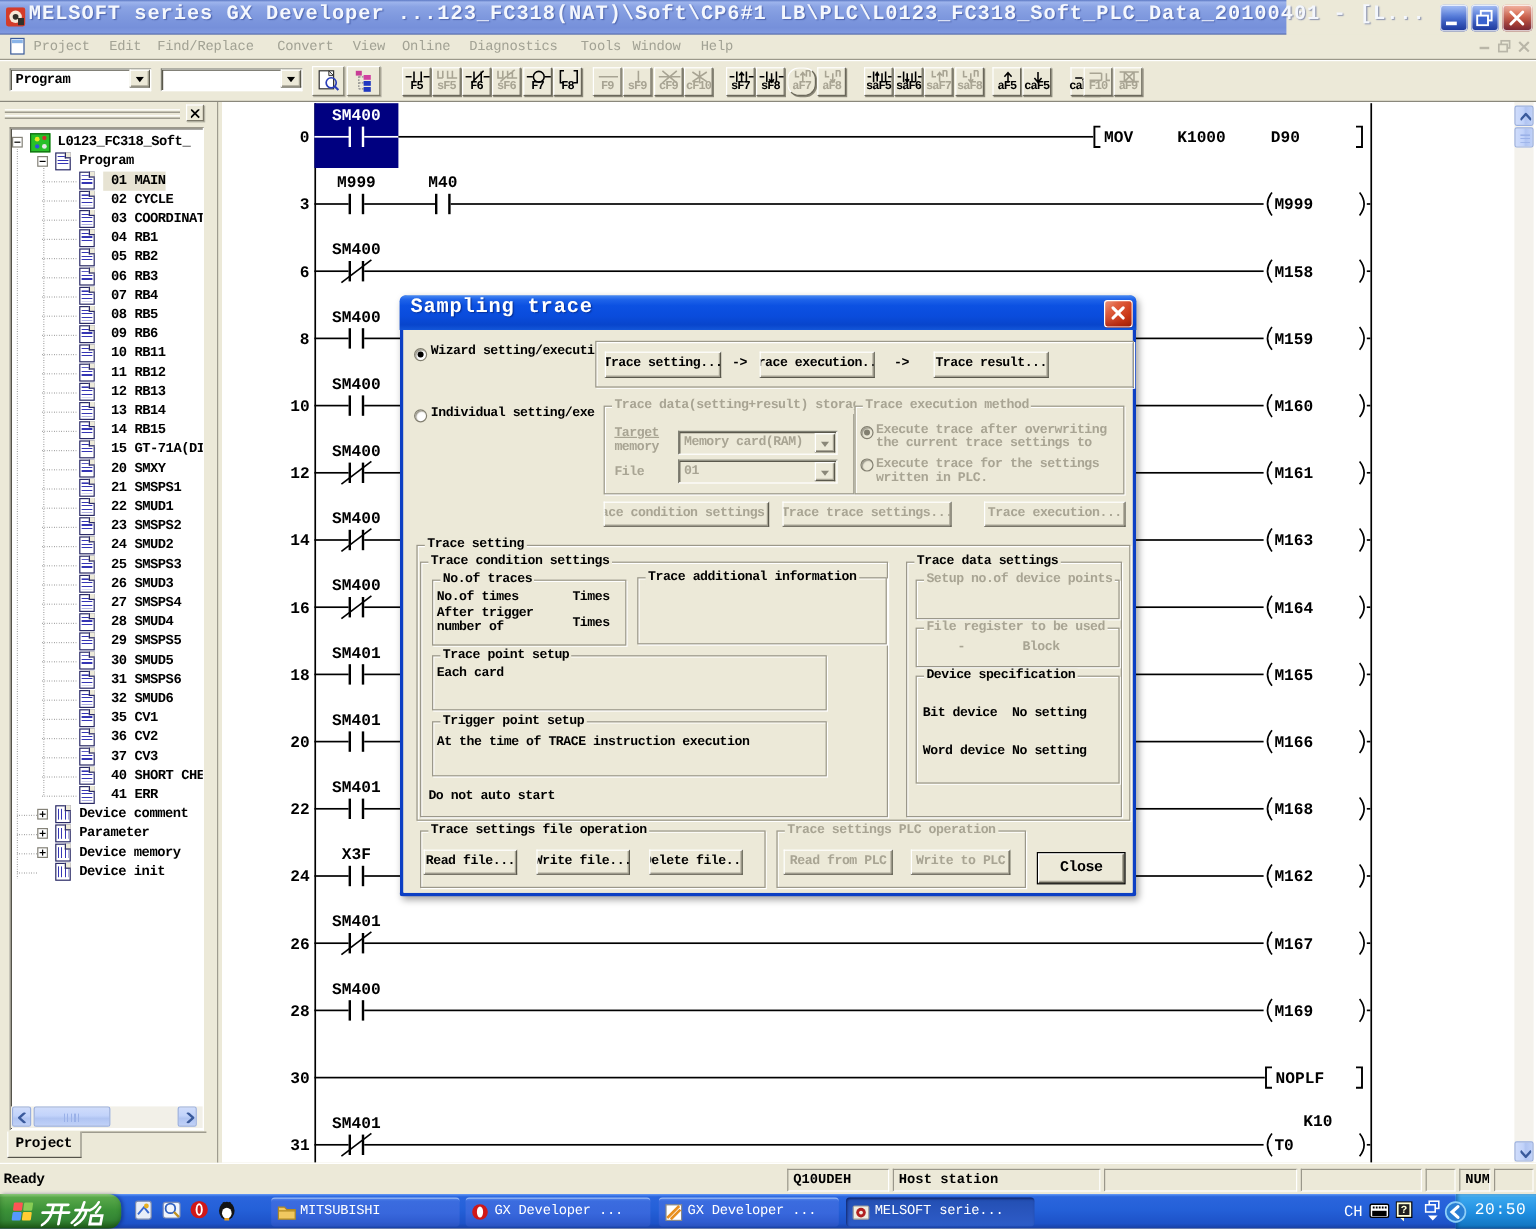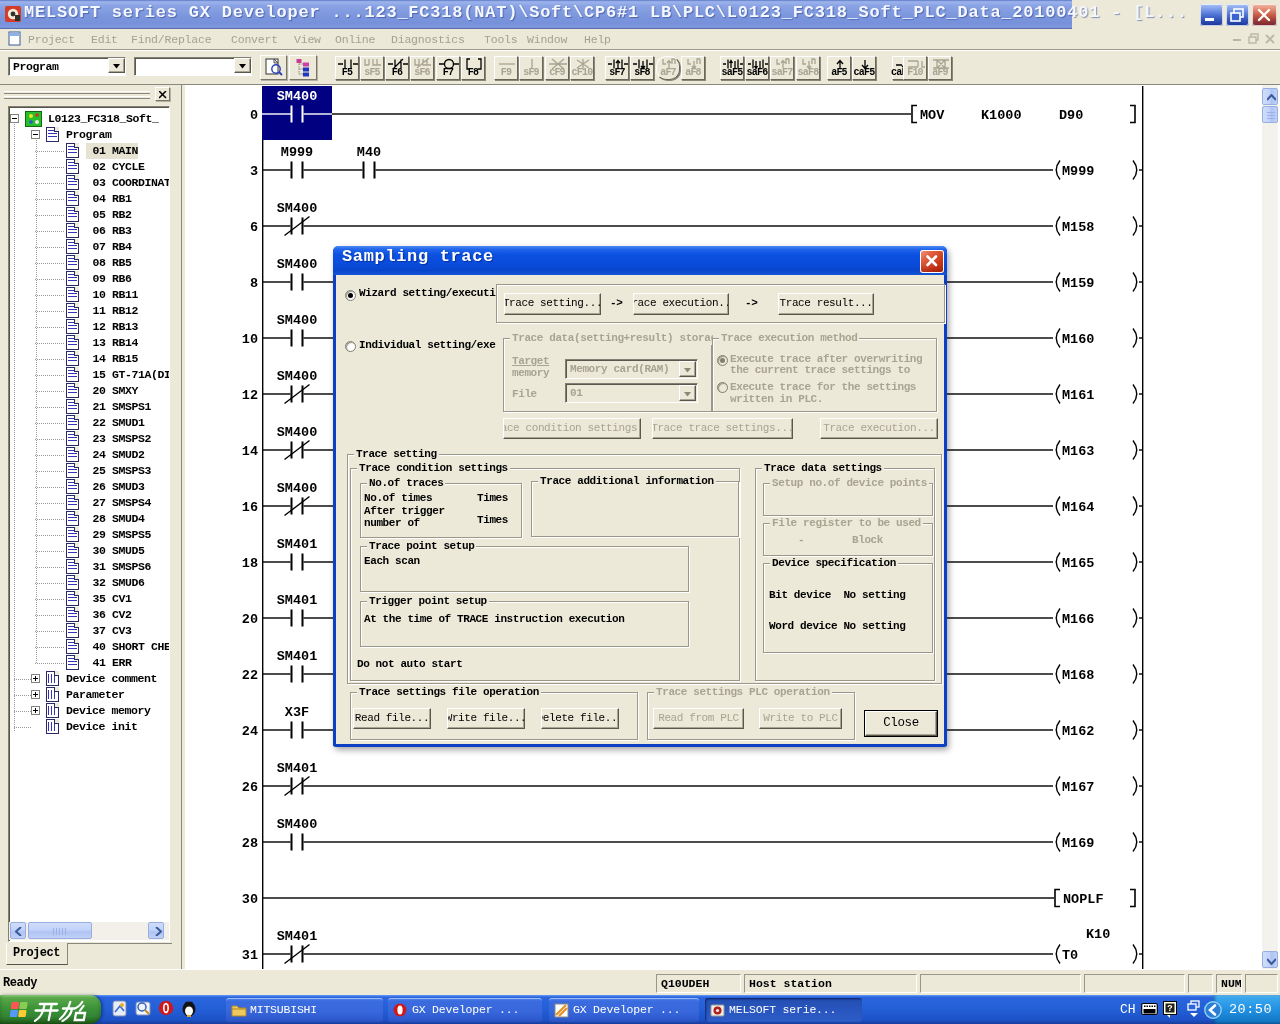--- a/index.html
+++ b/index.html
@@ -1,19 +1,19 @@
 <!DOCTYPE html>
 <html><head><meta charset="utf-8"><style>
 *{margin:0;padding:0;box-sizing:border-box;}
 html,body{width:1280px;height:1024px;overflow:hidden;}
 body{font-family:"Liberation Mono",monospace;background:#ece9d8;position:relative;}
 .ab{position:absolute;}
 .raised{background:#ece9d8;border:1px solid;border-color:#fff #5a584c #5a584c #fff;box-shadow:inset -1px -1px 0 #a8a595;}
 .sunken{background:#fff;border:1px solid;border-color:#808074 #fff #fff #808074;box-shadow:inset 1px 1px 0 #5a584c;}
-.btn{background:#ece9d8;border:1px solid;border-color:#fff #5a584c #5a584c #fff;box-shadow:inset -1px -1px 0 #a8a595;font-family:"Liberation Mono",monospace;font-weight:normal;color:#000;overflow:hidden;white-space:nowrap;}
+.btn{background:#ece9d8;border:1px solid;border-color:#fff #5a584c #5a584c #fff;box-shadow:inset -1px -1px 0 #a8a595;font-family:"Liberation Mono",monospace;font-weight:bold;color:#000;overflow:hidden;white-space:nowrap;}
 .btn>i{font-style:normal;position:absolute;left:50%;transform:translateX(-50%);white-space:nowrap;}
 .btn.dis{color:#a8a493;}
 .grp{border:1px solid #9b988a;box-shadow:1px 1px 0 #fff,inset 1px 1px 0 #fff;}
 .glab{position:absolute;top:-7px;left:6px;background:#ece9d8;padding:0 2px;font-weight:bold;font-size:11px;letter-spacing:-0.4px;white-space:nowrap;line-height:13px;}
 .dtext{font-size:11px;font-weight:bold;letter-spacing:-0.4px;white-space:nowrap;line-height:12px;}
 .gray{color:#a8a493;}
 .radio{width:11px;height:11px;border-radius:50%;background:#fff;border:1px solid #827f70;box-shadow:inset 1px 1px 1px #9a978a;}
 .radio.on::after{content:"";position:absolute;left:2px;top:2px;width:5px;height:5px;border-radius:50%;background:#000;}
 .radio.dis{background:#ece9d8;}
 .radio.dis::after{background:#827f70;}
@@ -870,21 +870,21 @@
     <div class="ab dtext" style="left:141px;top:246px;">Times</div>
     <div class="ab dtext" style="left:28px;top:259px;">After trigger</div>
     <div class="ab dtext" style="left:28px;top:271px;">number of</div>
     <div class="ab dtext" style="left:141px;top:268px;">Times</div>
     <div class="ab grp" style="left:195px;top:235px;width:208px;height:56px;">
       <span class="glab" style="">Trace additional information</span>
     </div>
     <div class="ab grp" style="left:24px;top:300px;width:329px;height:46px;">
       <span class="glab" style="">Trace point setup</span>
     </div>
-    <div class="ab dtext" style="left:28px;top:309px;">Each scan</div>
+    <div class="ab dtext" style="left:28px;top:309px;">Each card</div>
     <div class="ab grp" style="left:24px;top:355px;width:329px;height:46px;">
       <span class="glab" style="">Trigger point setup</span>
     </div>
     <div class="ab dtext" style="left:28px;top:367px;">At the time of TRACE instruction execution</div>
     <div class="ab dtext" style="left:21px;top:412px;">Do not auto start</div>
     <div class="ab grp" style="left:419px;top:222px;width:180px;height:213px;">
       <span class="glab" style="">Trace data settings</span>
     </div>
     <div class="ab grp" style="left:427px;top:237px;width:170px;height:33px;">
       <span class="glab gray" style="">Setup no.of device points</span>

